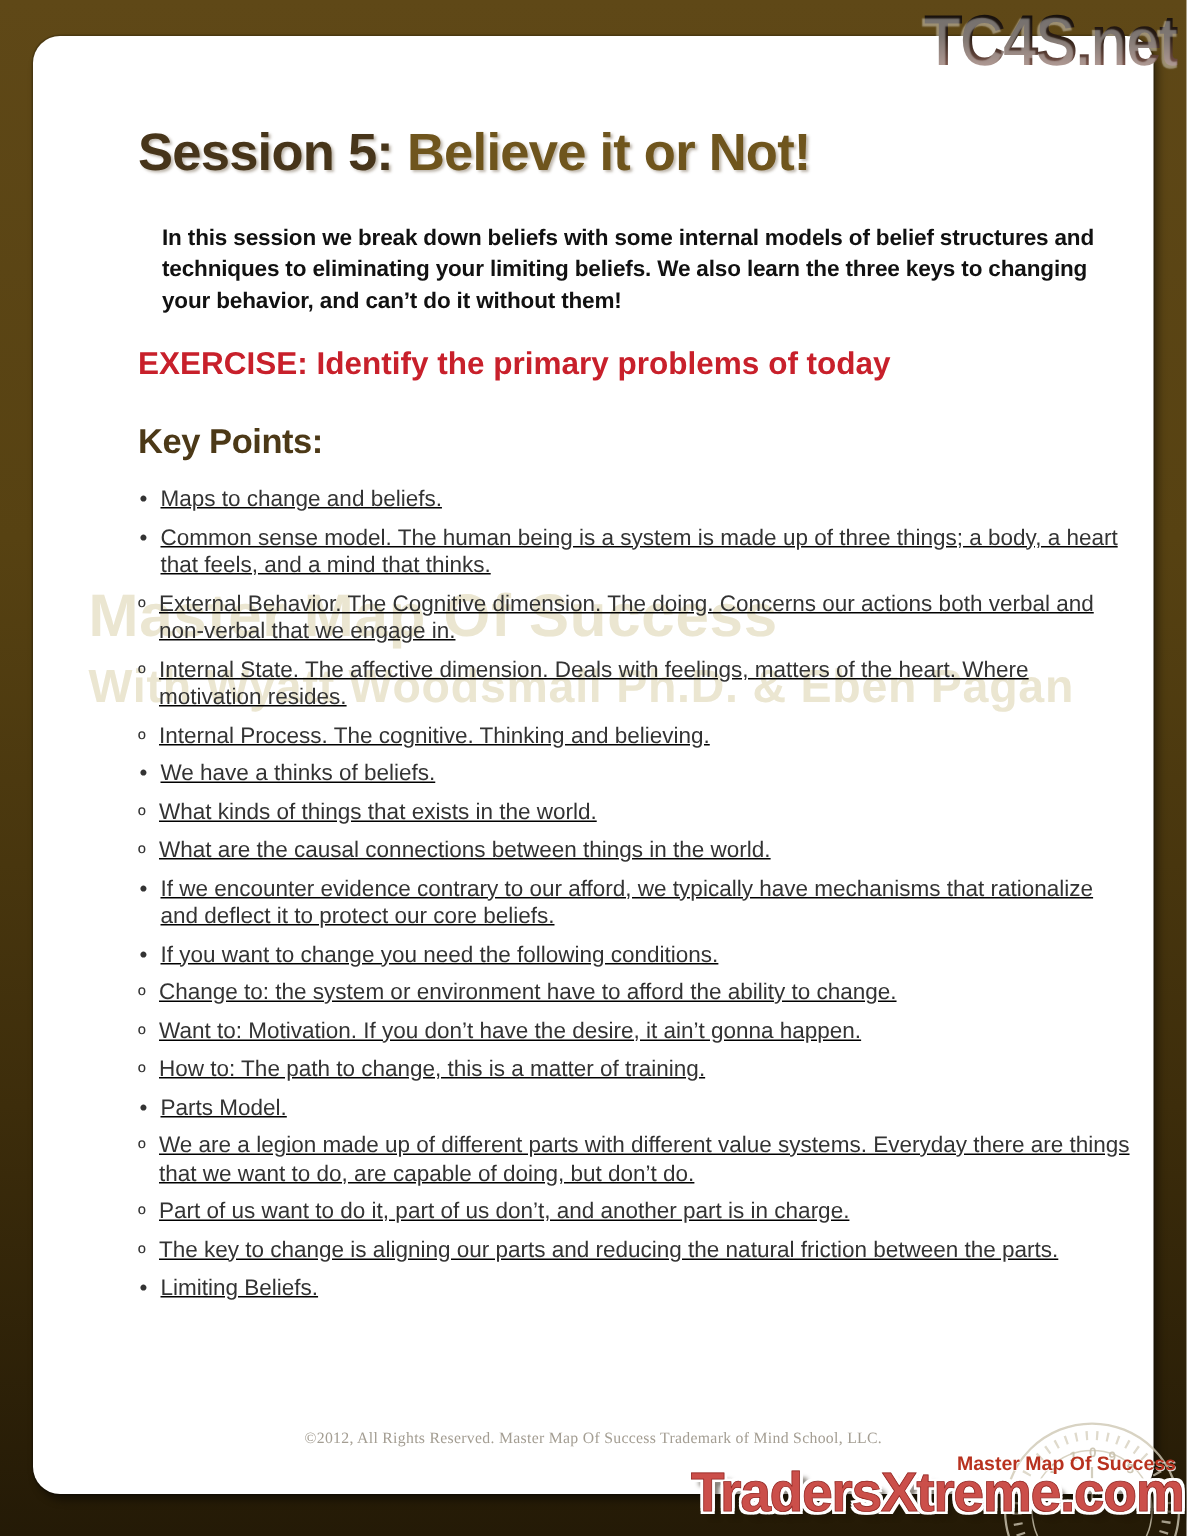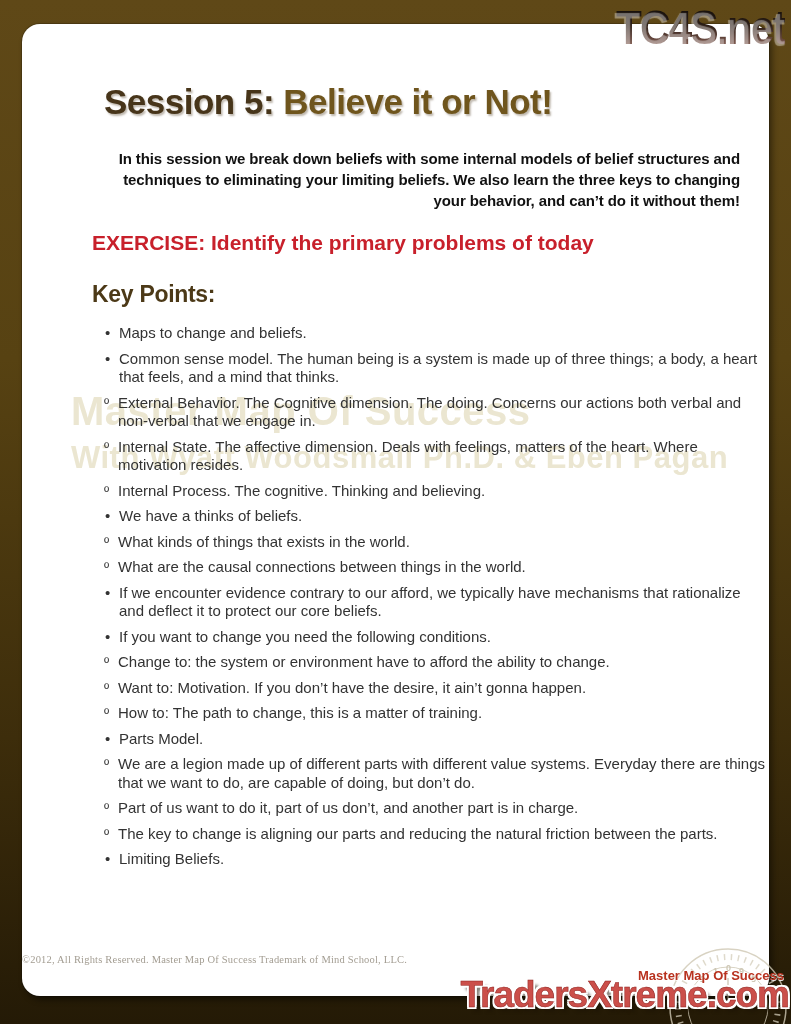--- a/index.html
+++ b/index.html
@@ -7,29 +7,29 @@
     width:791px;height:1024px;position:relative;overflow:hidden;
     background:linear-gradient(180deg,#5f4817 0%,#574212 35%,#3d2d0b 72%,#241a06 100%);
     font-family:"Liberation Sans",sans-serif;
   }
   .page{
     position:absolute;left:22px;top:24px;width:747px;height:972px;
     background:var(--page_bg,#ffffff);border-radius:18px;z-index:1;
     box-shadow:3px 4px 6px rgba(0,0,0,0.45), 0 0 0 1px rgba(0,0,0,0.18);
   }
   .content{position:absolute;left:70px;top:58px;right:36px;}
-  h1{margin:0 12px 26px;font-size:35px;font-weight:bold;letter-spacing:-0.5px;
+  h1{margin:0 0 26px;font-size:35px;font-weight:bold;letter-spacing:-0.5px;
      text-shadow:1.5px 1.5px 2px rgba(70,50,20,0.35);}
   h1 .prefix{color:var(--title_prefix,#47351a);}
   h1 .accent{color:var(--title_accent,#6f551d);}
-  .intro{width:648px;margin:0 0 20px;font-size:15px;font-weight:bold;line-height:21px;
-     color:var(--intro_text,#111);letter-spacing:-0.1px;text-align:right;}
+  .intro{width:648px;margin:0 16px 20px;font-size:15px;font-weight:bold;line-height:21px;
+     color:var(--intro_text,#111);letter-spacing:-0.1px;}
   .exercise{margin:0 0 26px;font-size:21px;font-weight:bold;color:var(--exercise_red,#c8202b);}
   h2{margin:0 0 16px;font-size:23px;color:var(--heading_brown,#4c3917);letter-spacing:-0.3px;}
-  ul.kp{list-style:none;margin:12px;padding:0;width:662px;position:relative;}
+  ul.kp{list-style:none;margin:0;padding:0;width:662px;position:relative;text-decoration:underline;}
   ul.kp li{position:relative;z-index:1;margin:0 0 7px;font-size:15px;line-height:18.5px;
      color:var(--body_text,#333);}
   li.lv1{padding-left:15px;}
   li.lv1::before{content:"•";position:absolute;left:1px;top:0;}
   li.lv2{margin-left:27px;padding-left:14px;}
   li.lv2::before{content:"º";position:absolute;left:0;top:1px;font-size:14px;}
   li.raise{z-index:3;}
   
   .bg-wm{position:absolute;left:-33px;top:-3px;z-index:-1;pointer-events:none;
      white-space:nowrap;font-weight:bold;color:var(--watermark_cream,#ebe6d1);}
@@ -37,21 +37,21 @@
   .bg-wm .l2{display:block;font-size:31px;line-height:34px;margin-top:10px;letter-spacing:0.5px;}
   
   .dlsub-badge{
     position:absolute;left:145px;top:-10px;z-index:5;transform:rotate(-1deg);
     font-family:"DejaVu Serif",serif;font-weight:bold;font-size:36px;line-height:48px;
     color:var(--badge_red,#c41e1e);letter-spacing:1px;
     text-shadow:2px 0 0 #fff,-2px 0 0 #fff,0 2px 0 #fff,0 -2px 0 #fff,
       2px 2px 0 #fff,-2px -2px 0 #fff,2px -2px 0 #fff,-2px 2px 0 #fff,
       4px 4px 3px rgba(110,20,20,0.45);
   }
-  .footer{position:absolute;left:0;right:0;top:930px;
+  .footer{position:absolute;left:0;right:0;top:930px;text-align:center;
      font-family:"Liberation Serif",serif;font-size:10.5px;letter-spacing:0.2px;
      color:var(--footer_gray,#a39d92);}
   
   .tc4s{position:absolute;top:0;right:6px;z-index:8;font-size:48px;font-weight:bold;
      letter-spacing:-2px;transform:scaleX(0.88);transform-origin:top right;
      color:#241812;text-shadow:-2px 2px 1px rgba(255,255,255,0.4);}
   @supports (-webkit-background-clip:text){
     .tc4s{background:linear-gradient(180deg,#0e0b09 5%,#2a1c14 45%,#9c6e63 95%);
       -webkit-background-clip:text;background-clip:text;color:transparent;}
   }

